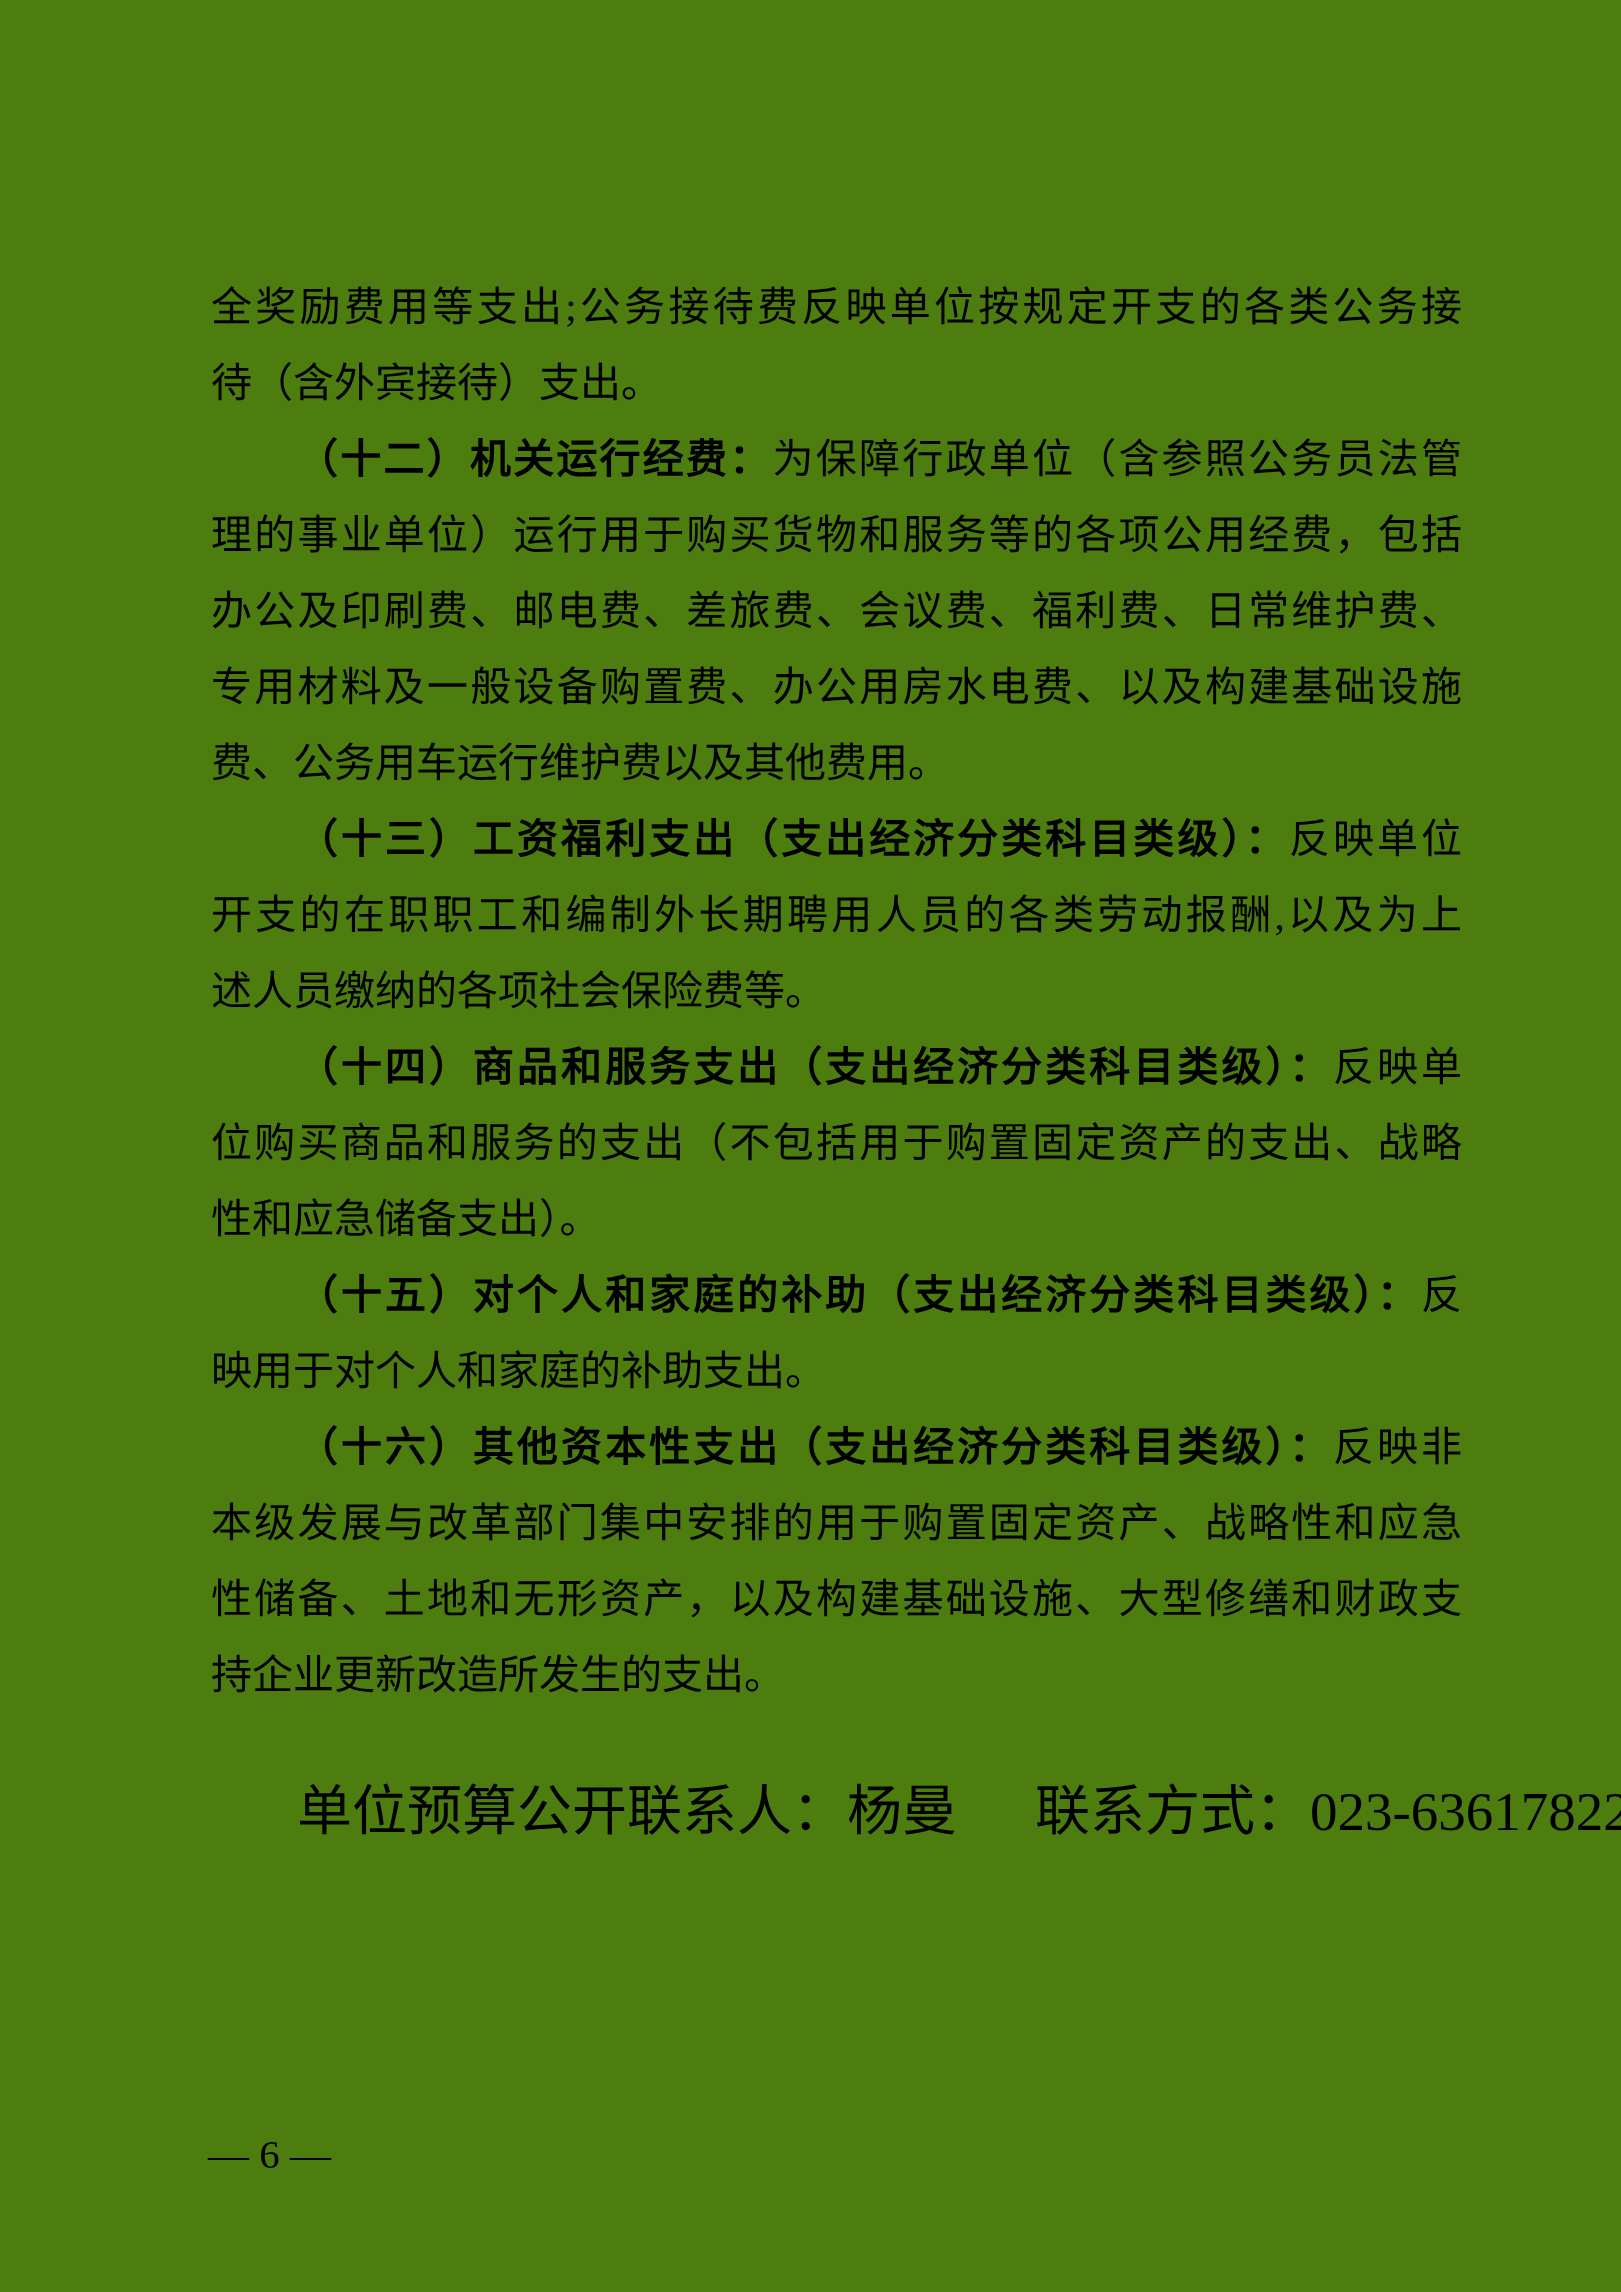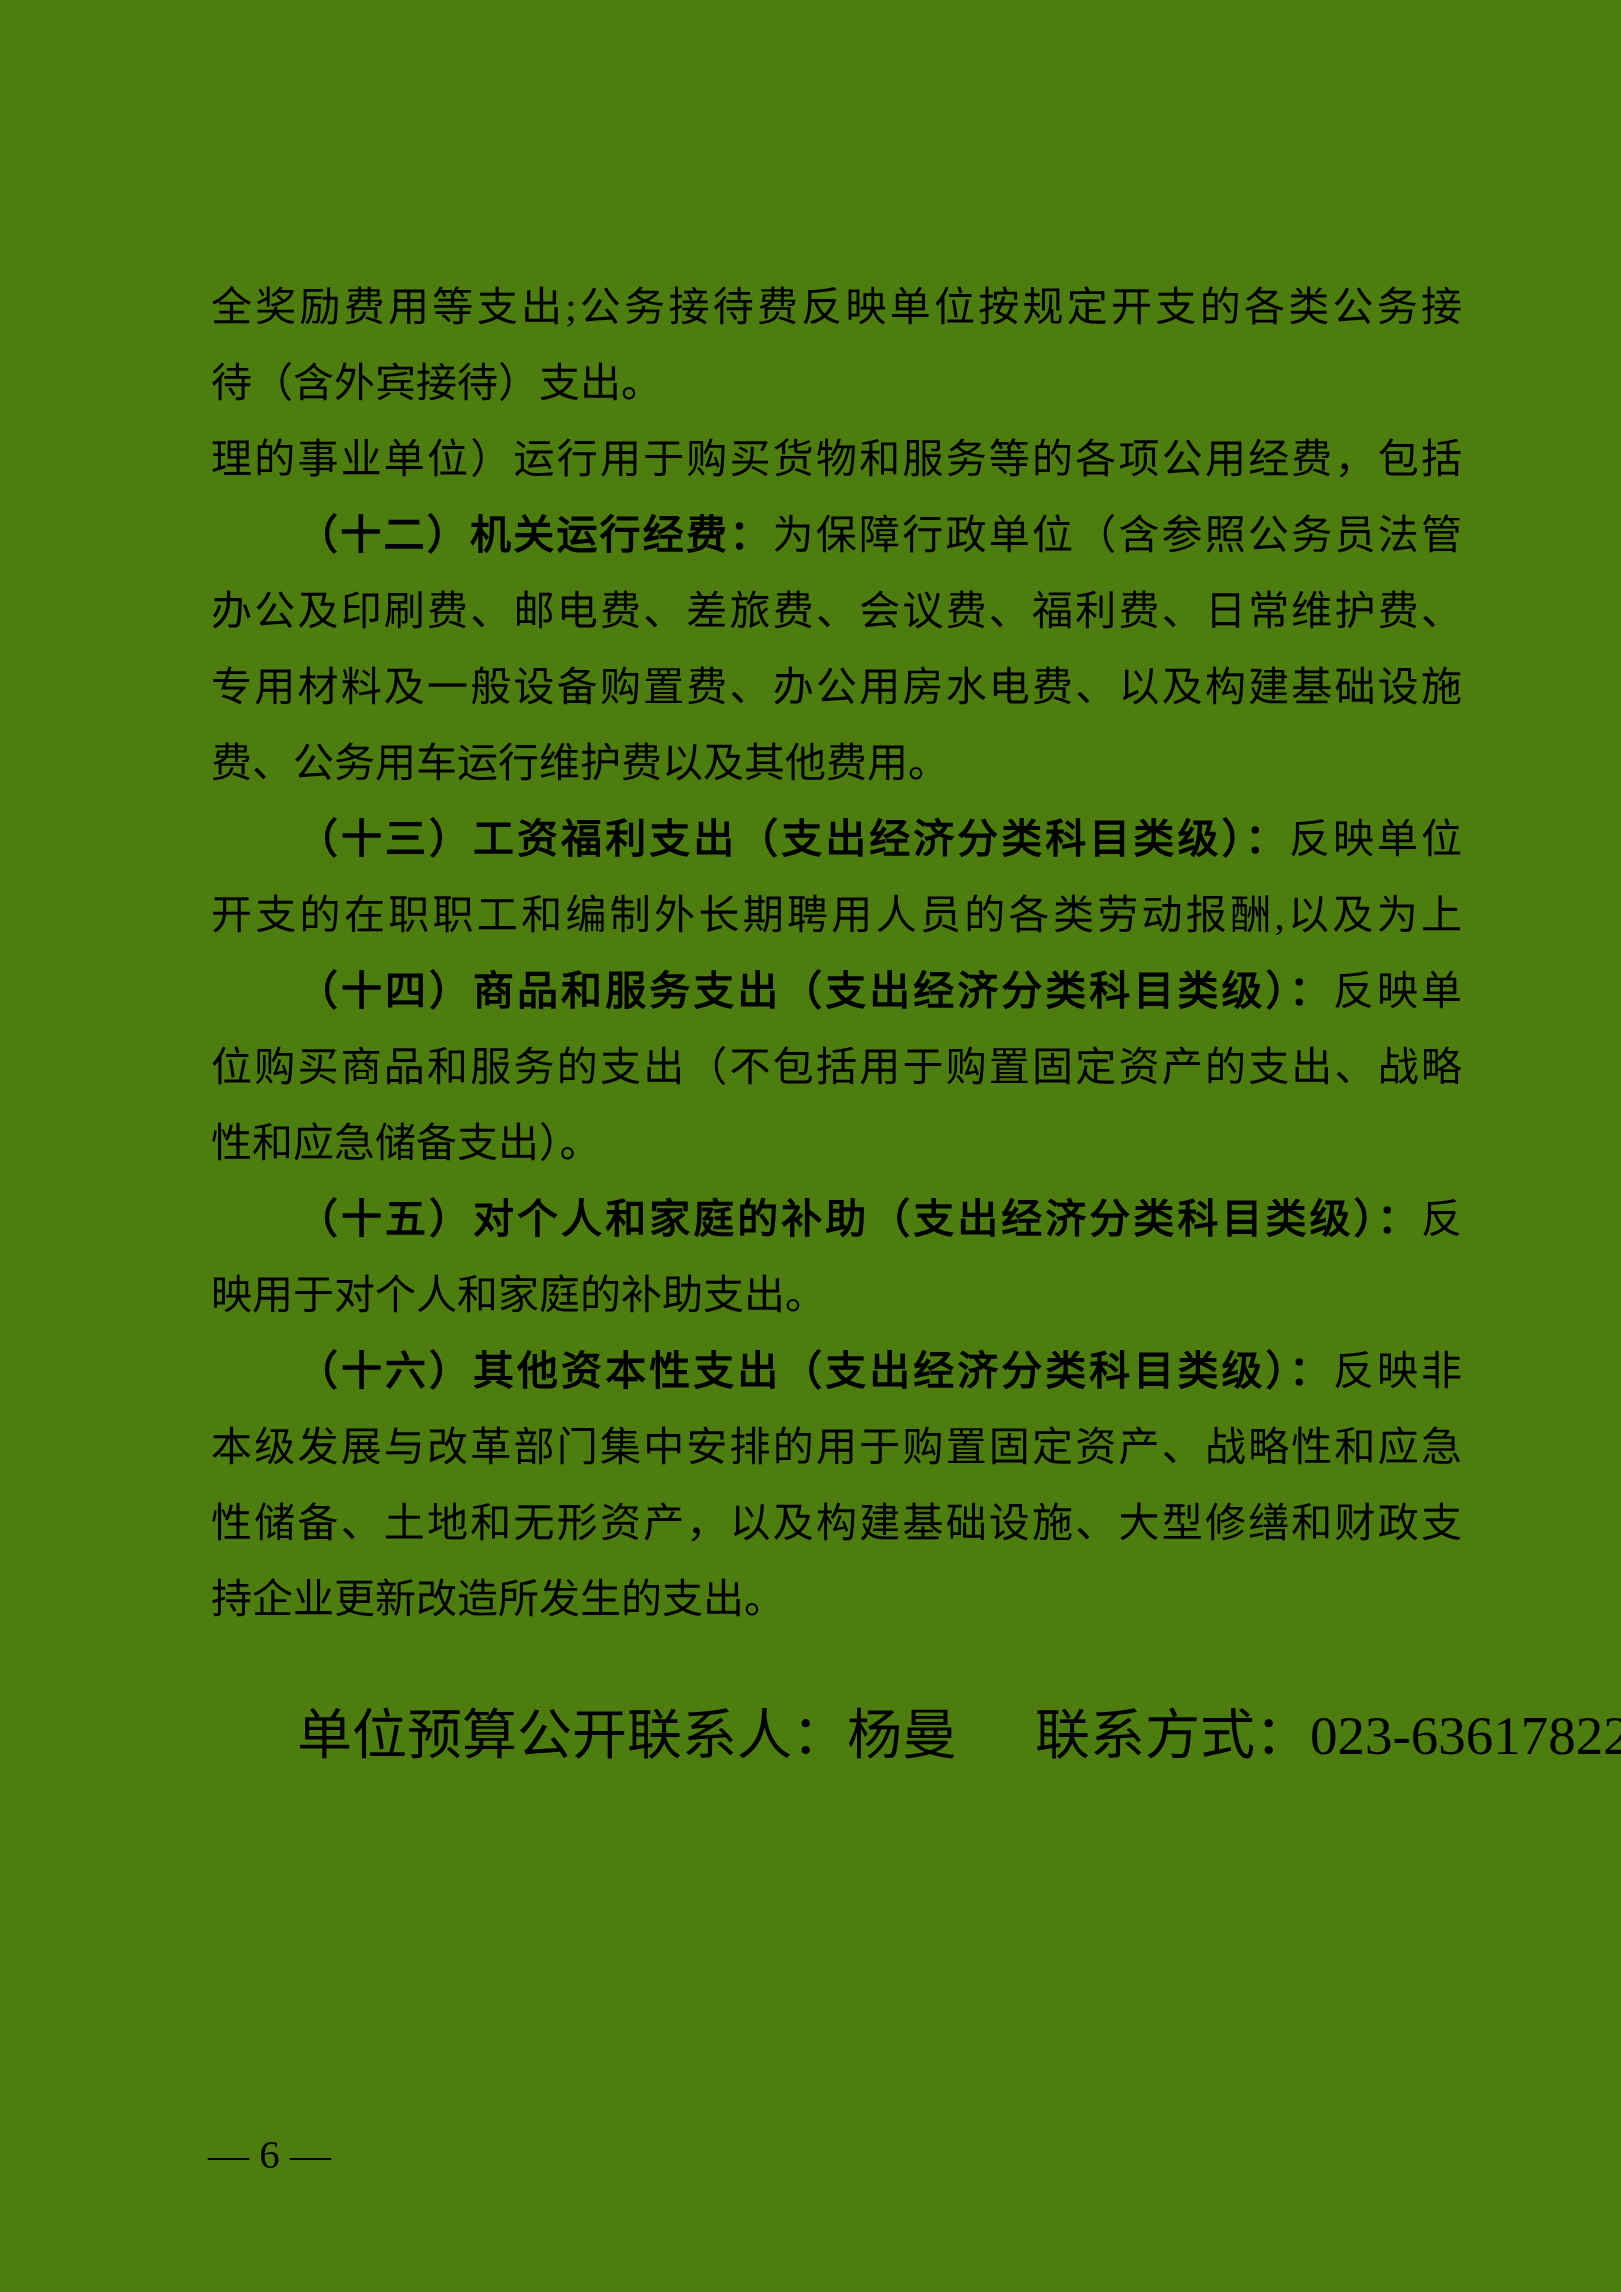--- a/index.html
+++ b/index.html
@@ -69,34 +69,35 @@
 <body>
 
 <div class="page">
 
   <div class="content">
 
     <div class="line fill"><span>全奖励费用等支出;公务接待费反映单位按规定开支的各类公务接</span></div>
 
     <div class="line"><span>待（含外宾接待）支出。</span></div>
 
+    <div class="line fill indent"><span class="head">（十二）机关运行经费：</span><span>为保障行政单位（含参照公务员法管</span></div>
+
     <div class="line fill"><span>理的事业单位）运行用于购买货物和服务等的各项公用经费，包括</span></div>
-
-    <div class="line fill indent"><span class="head">（十二）机关运行经费：</span><span>为保障行政单位（含参照公务员法管</span></div>
 
     <div class="line fill"><span>办公及印刷费、邮电费、差旅费、会议费、福利费、日常维护费、</span></div>
 
     <div class="line fill"><span>专用材料及一般设备购置费、办公用房水电费、以及构建基础设施</span></div>
 
     <div class="line"><span>费、公务用车运行维护费以及其他费用。</span></div>
 
     <div class="line fill indent"><span class="head">（十三）工资福利支出（支出经济分类科目类级）：</span><span>反映单位</span></div>
 
     <div class="line fill"><span>开支的在职职工和编制外长期聘用人员的各类劳动报酬,以及为上</span></div>
 
+    <div class="line"><span>述人员缴纳的各项社会保险费等。</span></div>
 
     <div class="line fill indent"><span class="head">（十四）商品和服务支出（支出经济分类科目类级）：</span><span>反映单</span></div>
 
     <div class="line fill"><span>位购买商品和服务的支出（不包括用于购置固定资产的支出、战略</span></div>
 
     <div class="line"><span>性和应急储备支出）。</span></div>
 
     <div class="line fill indent"><span class="head">（十五）对个人和家庭的补助（支出经济分类科目类级）：</span><span>反</span></div>
 
     <div class="line"><span>映用于对个人和家庭的补助支出。</span></div>

